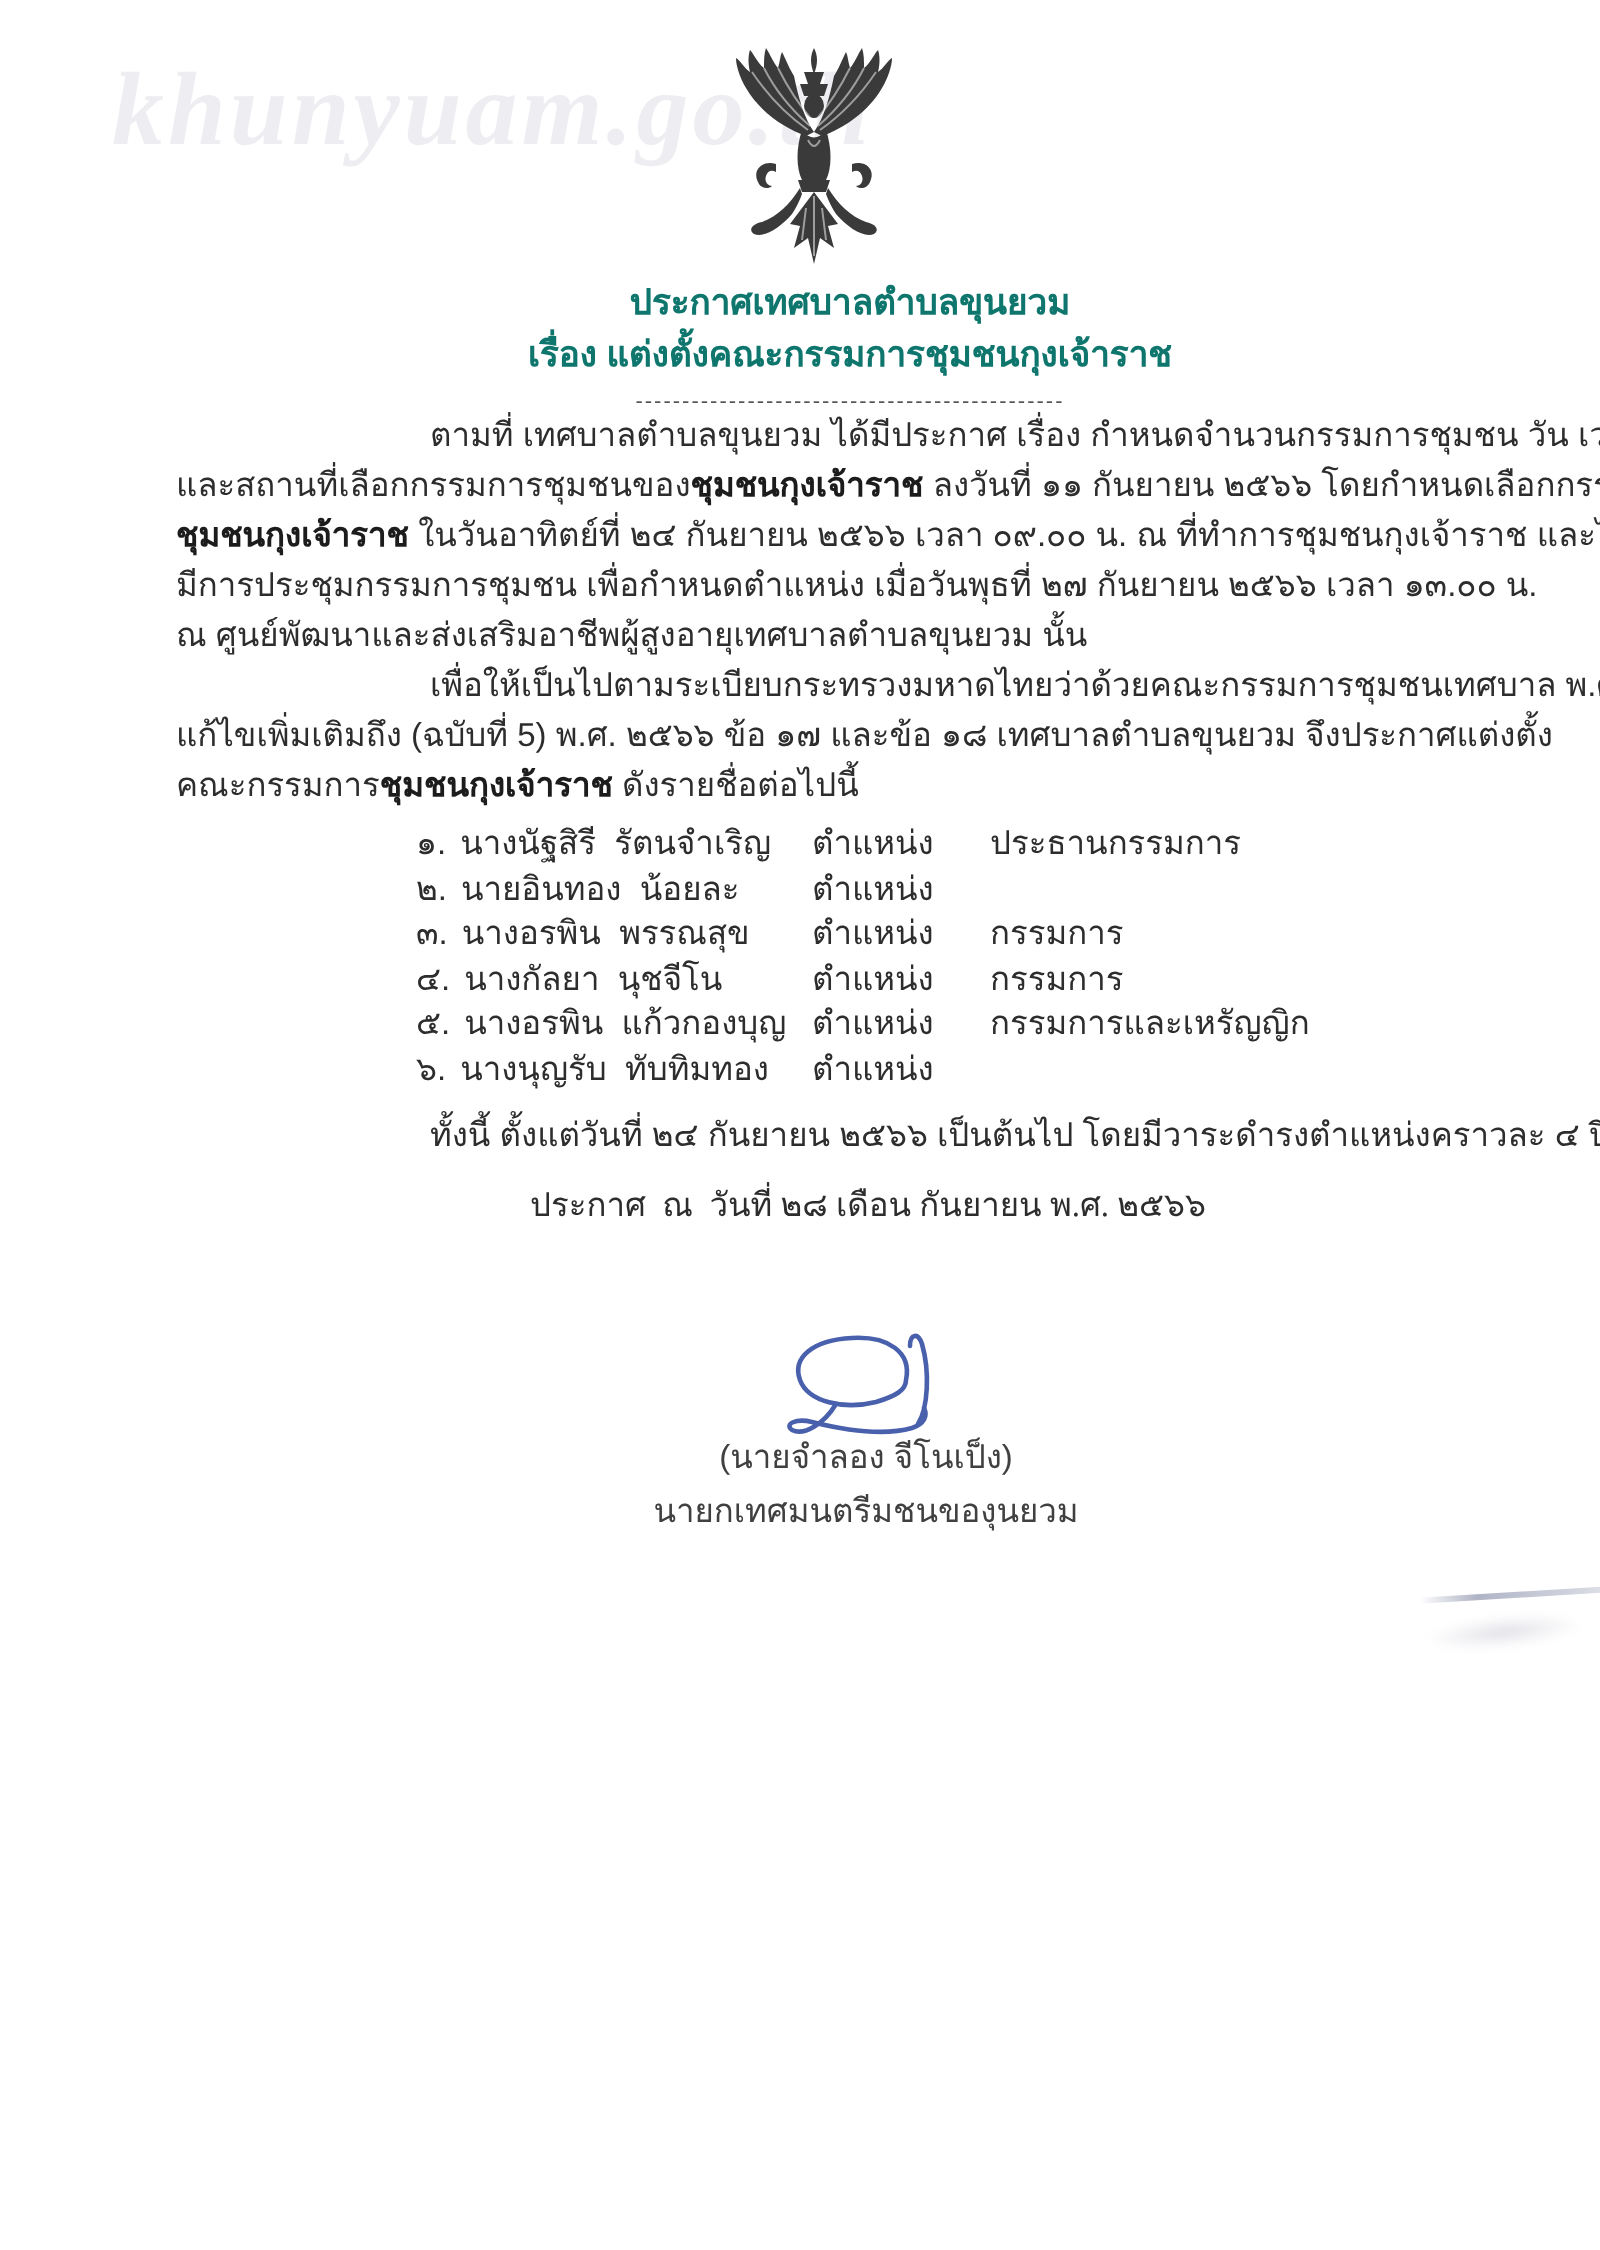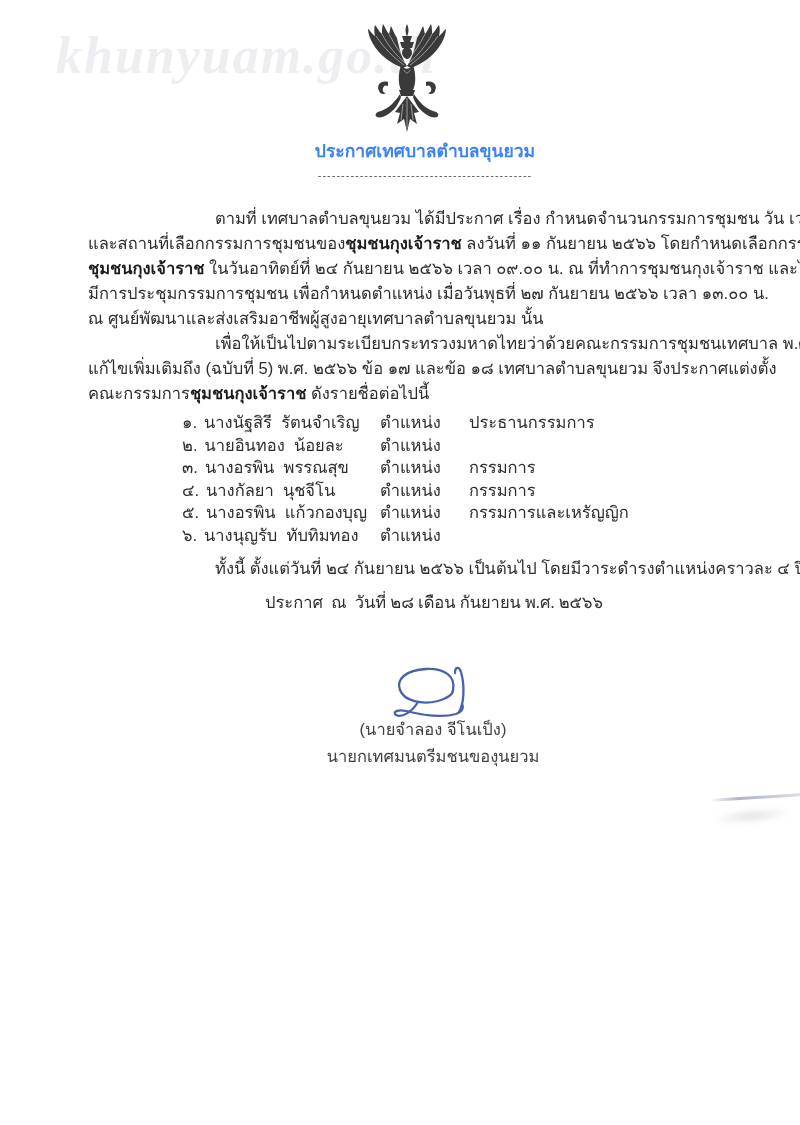--- a/index.html
+++ b/index.html
@@ -8,28 +8,28 @@
     font-family:"Liberation Sans","DejaVu Sans",sans-serif;color:#2d2d2d;
   }
   .watermark{
     position:absolute;left:56px;top:26px;
     font-family:"Liberation Serif","DejaVu Serif",serif;
     font-style:italic;font-weight:bold;font-size:52px;letter-spacing:2px;
     color:#eeeef2;user-select:none;white-space:pre;
   }
   .garuda{position:absolute;left:354px;top:24px;}
   .title-block{position:absolute;left:58px;top:138px;width:734px;text-align:center;}
-  .title-line{font-size:17.5px;font-weight:700;color:#3b82f6;line-height:26px;white-space:pre;}
+  .title-line{font-size:17.5px;font-weight:700;color:#0f766e;line-height:26px;white-space:pre;}
   .divider{font-size:11px;color:#555;letter-spacing:1px;line-height:14px;margin-top:4px;white-space:pre;}
   .body-text{position:absolute;left:88px;top:206px;width:640px;}
   .tline{font-size:16.5px;line-height:25px;white-space:pre;color:#2d2d2d;}
   .tline .b{font-weight:700;color:#1c1c1c;margin-top:28px;}
   .indent{text-indent:127px;}
   .committee{position:absolute;left:88px;top:411px;width:640px;}
-  .crow{display:grid;grid-template-columns:198px 89px auto;margin-left:94px;line-height:22.5px;}
+  .crow{display:grid;grid-template-columns:198px 89px auto;margin-left:120px;line-height:22.5px;}
   .crow span{font-size:16.5px;white-space:pre;}
   .cname .no{margin-right:7px;}
   .effective{position:absolute;left:88px;top:556px;width:660px;}
   .issued{position:absolute;left:265px;top:590px;font-family:Liberation Serif, serif;}
   .sig{position:absolute;left:358px;top:660px;}
   .sig-block{position:absolute;left:313px;top:716px;width:240px;text-align:center;}
   .sig-block div{font-size:16.5px;line-height:27px;white-space:pre;color:#404040;}
   .scan-line{
     position:absolute;left:710px;top:796px;width:94px;height:3px;
     background:linear-gradient(to right,rgba(140,146,170,0),rgba(110,118,150,0.55) 30%,rgba(120,128,158,0.35) 80%,rgba(130,135,160,0.25));
@@ -66,20 +66,21 @@
     </g>
     <g stroke="#ffffff" stroke-width="1" opacity="0.5" fill="none">
       <path id="gwf" d="M22,12 C30,24 40,34 50,41 M28,10 C34,22 43,32 51,39 M35,10 C40,20 46,29 52,36"></path>
       <use href="#gwf" transform="translate(106,0) scale(-1,1)"></use>
       <path d="M50,46 C52,50 54,50 56,46 M53,74 L53,104 M49,80 L47,96 M57,80 L59,96"></path>
     </g>
   </svg>
 
   <div class="title-block">
     <div class="title-line">ประกาศเทศบาลตำบลขุนยวม</div>
+    <div class="title-line">เรื่อง แต่งตั้งคณะกรรมการชุมชนกุงเจ้าราช</div>
     <div class="divider">----------------------------------------------</div>
   </div>
 
   <div class="body-text">
     <div class="tline indent"><span>ตามที่ เทศบาลตำบลขุนยวม ได้มีประกาศ เรื่อง กำหนดจำนวนกรรมการชุมชน วัน เวลา</span></div>
     <div class="tline"><span>และสถานที่เลือกกรรมการชุมชนของ</span><span class="b">ชุมชนกุงเจ้าราช</span><span> ลงวันที่ ๑๑ กันยายน ๒๕๖๖ โดยกำหนดเลือกกรรมการ</span></div>
     <div class="tline"><span class="b">ชุมชนกุงเจ้าราช</span><span> ในวันอาทิตย์ที่ ๒๔ กันยายน ๒๕๖๖ เวลา ๐๙.๐๐ น. ณ ที่ทำการชุมชนกุงเจ้าราช และได้จัดให้</span></div>
     <div class="tline"><span>มีการประชุมกรรมการชุมชน เพื่อกำหนดตำแหน่ง เมื่อวันพุธที่ ๒๗ กันยายน ๒๕๖๖ เวลา ๑๓.๐๐ น.</span></div>
     <div class="tline"><span>ณ ศูนย์พัฒนาและส่งเสริมอาชีพผู้สูงอายุเทศบาลตำบลขุนยวม นั้น</span></div>
     <div class="tline indent"><span>เพื่อให้เป็นไปตามระเบียบกระทรวงมหาดไทยว่าด้วยคณะกรรมการชุมชนเทศบาล พ.ศ. ๒๕๖๔</span></div>

